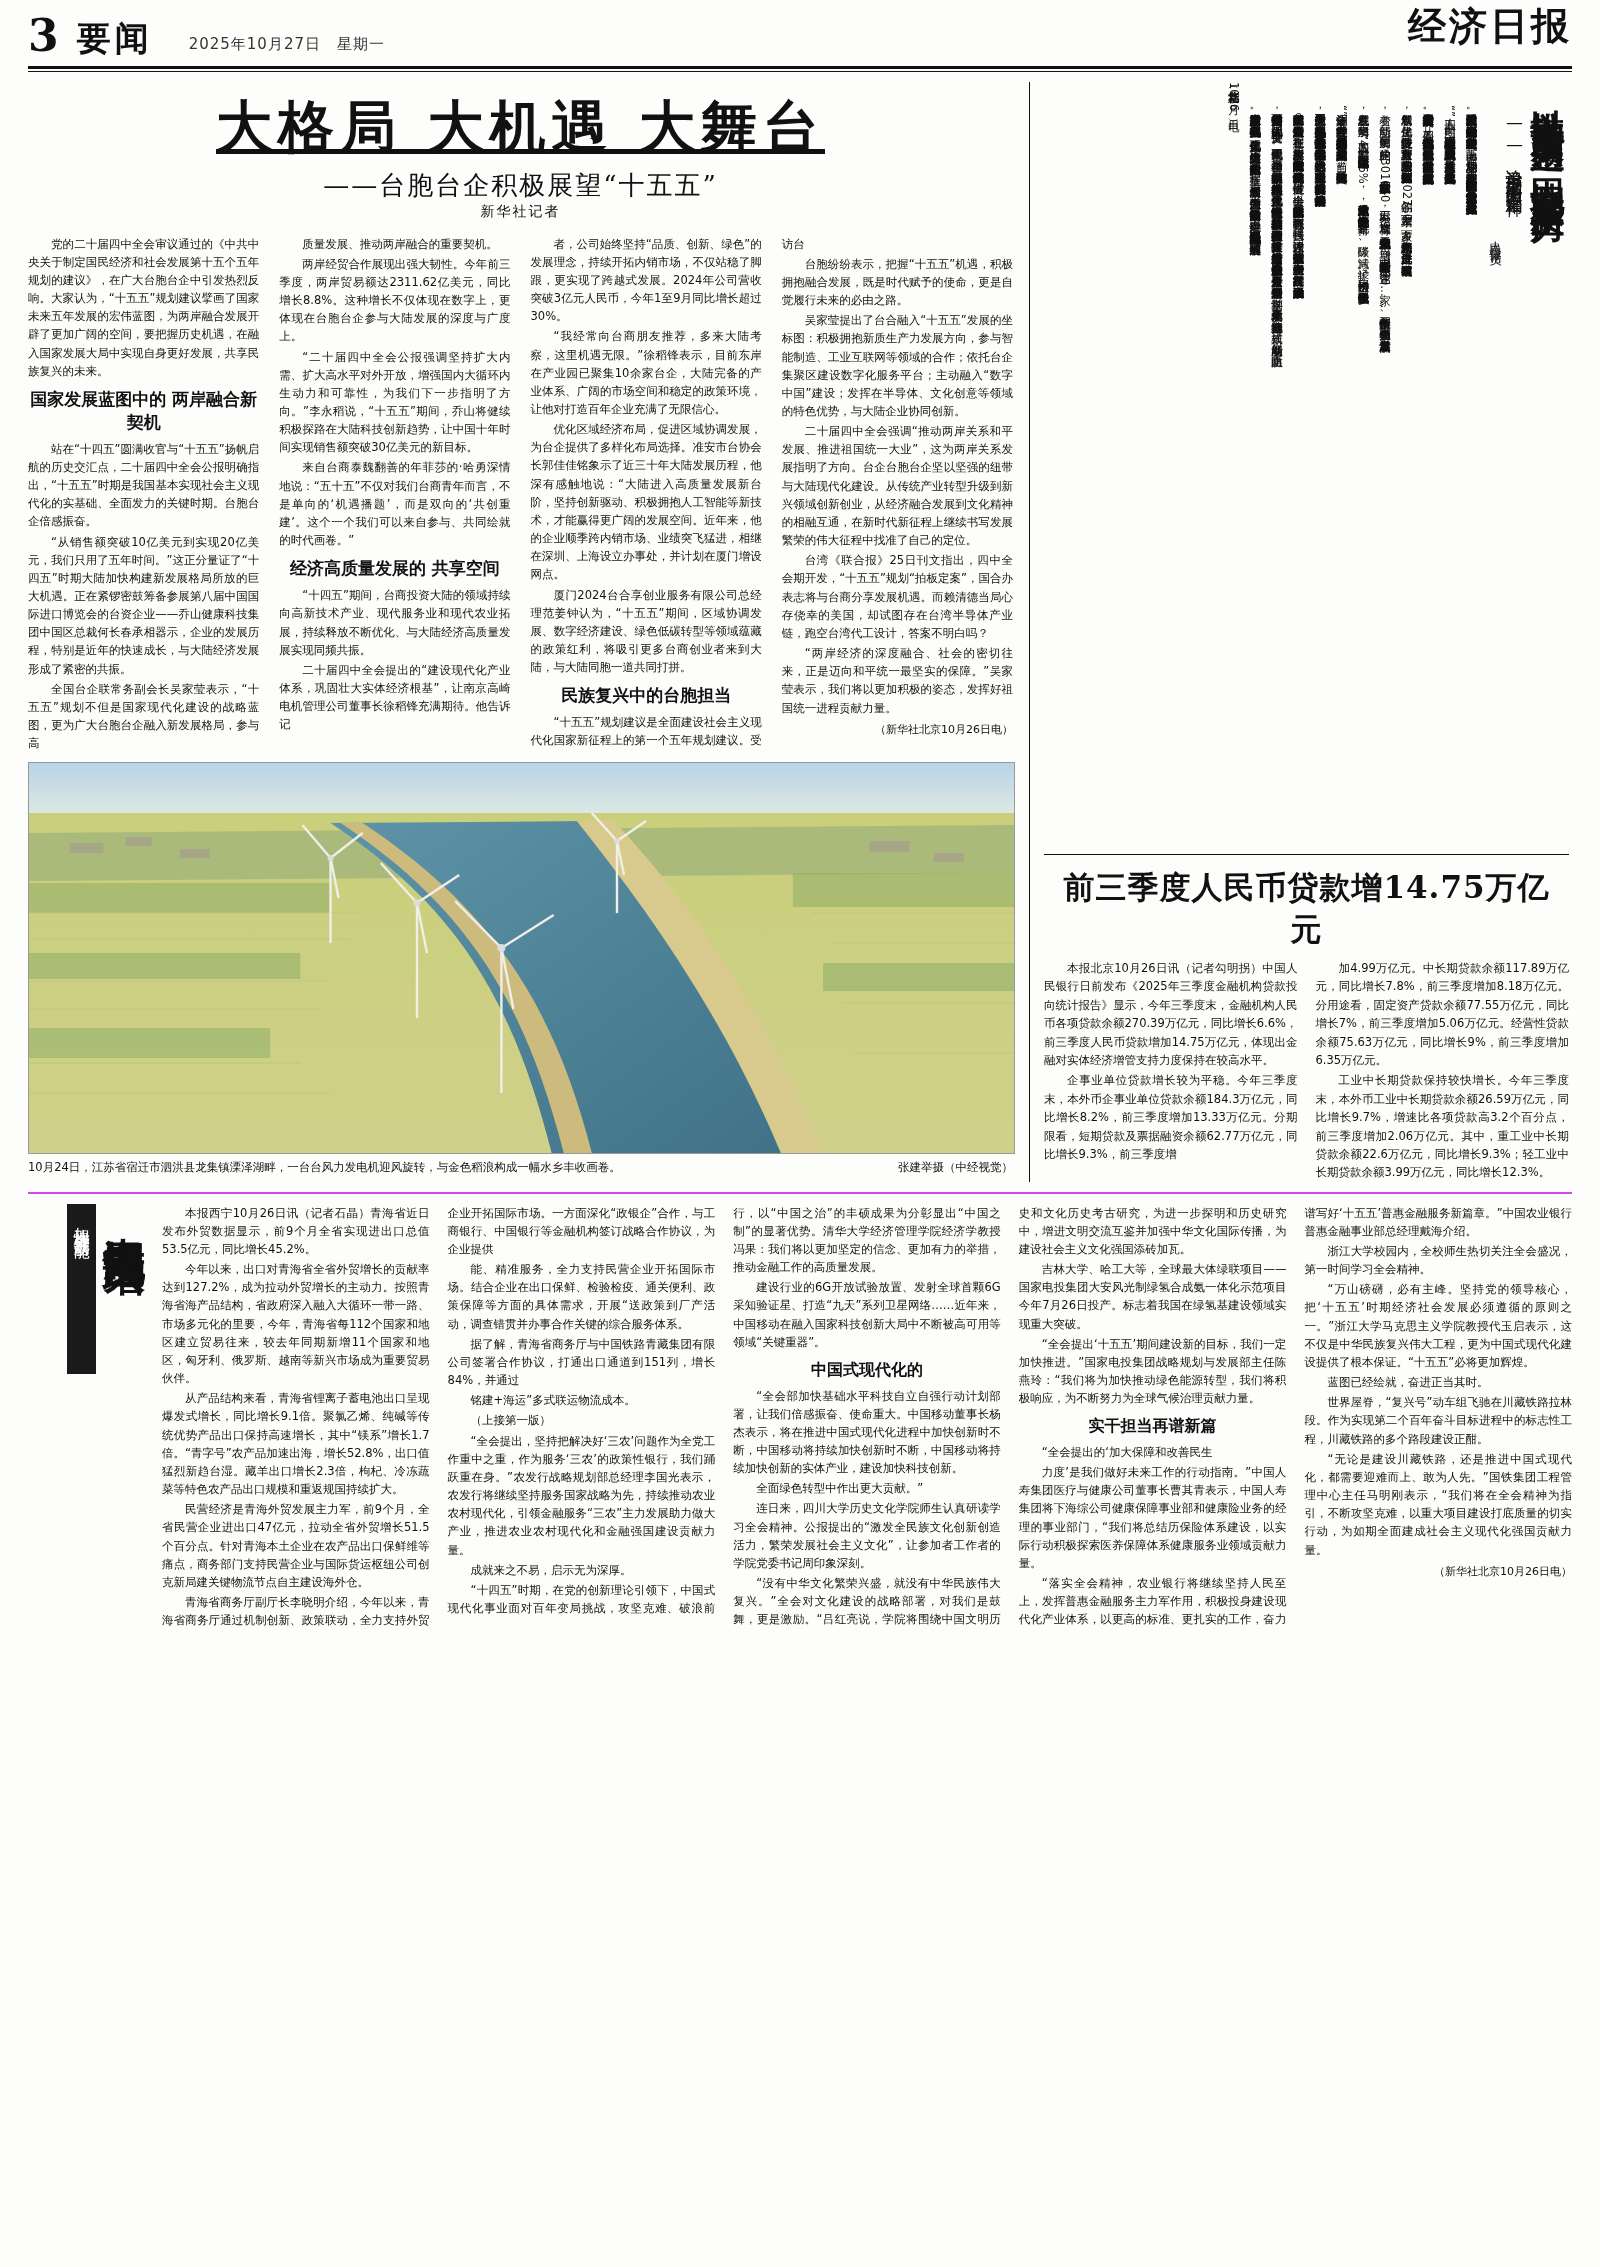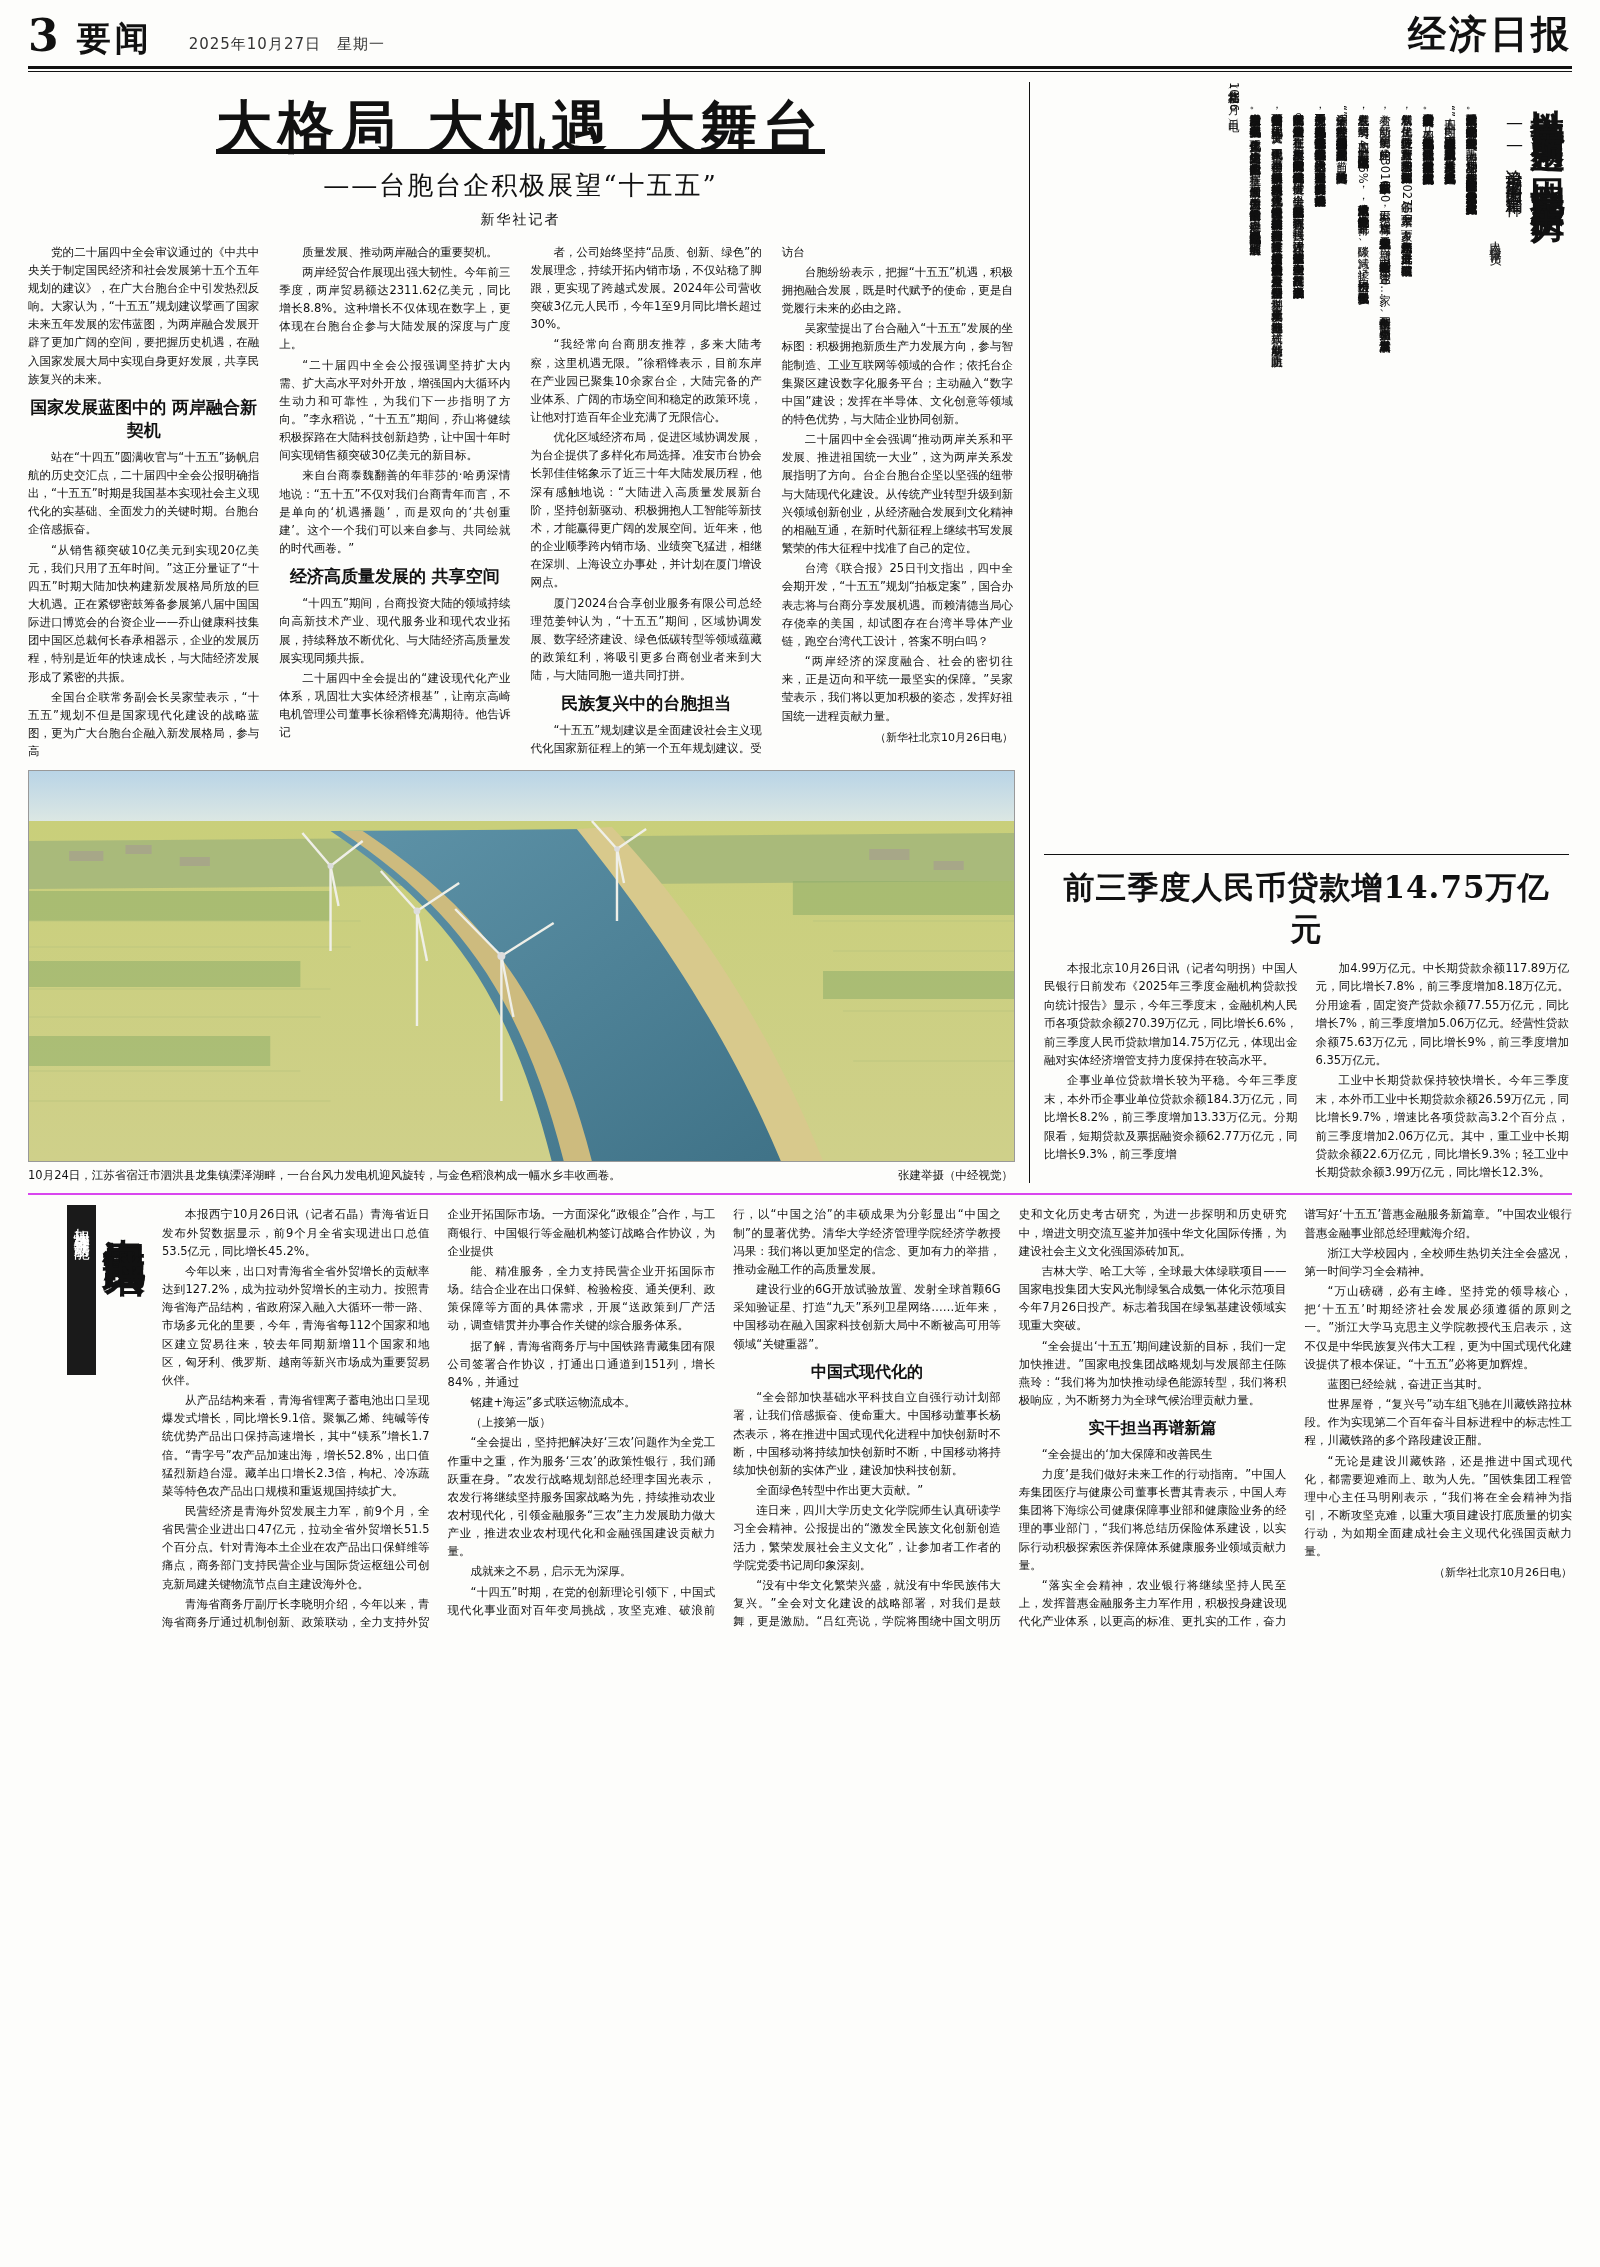--- a/index.html
+++ b/index.html
@@ -11,37 +11,37 @@
     position:relative;
     overflow:hidden;
   }
   .page{position:relative;width:1600px;height:2267px;box-sizing:border-box;padding:0 28px;}
 
   
   .masthead{display:flex;align-items:flex-end;gap:18px;padding-top:14px;padding-bottom:6px;position:relative;}
   .page-num{font-size:44px;font-weight:bold;line-height:1;font-family:"DejaVu Serif","Liberation Serif",serif;}
   .section-name{font-size:34px;font-weight:bold;letter-spacing:4px;line-height:1;font-family:Liberation Mono, monospace;}
   .issue-date{font-size:15px;color:#333;margin-left:18px;padding-bottom:4px;letter-spacing:1px;}
-  .paper-name{position:absolute;right:0;bottom:4px;font-size:38px;font-weight:bold;letter-spacing:3px;
+  .paper-name{position:absolute;right:0;bottom:12px;font-size:38px;font-weight:bold;letter-spacing:3px;
      font-family:Liberation Sans, sans-serif;}
   .rule-thick{border-top:3px solid #111;margin-top:2px;}
   .rule-thin{border-top:1px solid #111;margin-top:2px;}
 
   
   .top-area{display:flex;gap:16px;margin-top:10px;}
   .left-top{width:985px;}
   .right-top{width:525px;border-left:1px solid #111;padding-left:14px;}
 
   
   .headline-wrap{text-align:center;padding:10px 0 4px;}
   h1.main-title{
     font-family:"DejaVu Serif","Liberation Serif",serif;
     font-size:56px;font-weight:bold;margin:4px 0 10px;letter-spacing:6px;line-height:1.1;text-decoration:underline;
   }
-  .sub-title{font-size:26px;font-family:"DejaVu Serif","Liberation Serif",serif;letter-spacing:2px;margin-bottom:8px;}
+  .sub-title{font-size:26px;font-family:"DejaVu Serif","Liberation Serif",serif;letter-spacing:2px;}
   .byline{font-size:14px;letter-spacing:2px;margin-bottom:10px;}
 
   
   .cols{column-gap:20px;font-size:11.5px;line-height:1.58;text-align:justify;}
   .cols p{margin:0 0 2px;text-indent:2em;}
   .cols4{column-count:4;}
   .sub-head{
     font-family:"DejaVu Serif","Liberation Serif",serif;
     font-size:17px;font-weight:bold;text-align:center;margin:8px 0 6px;line-height:1.35;
     break-inside:avoid;text-indent:0;

